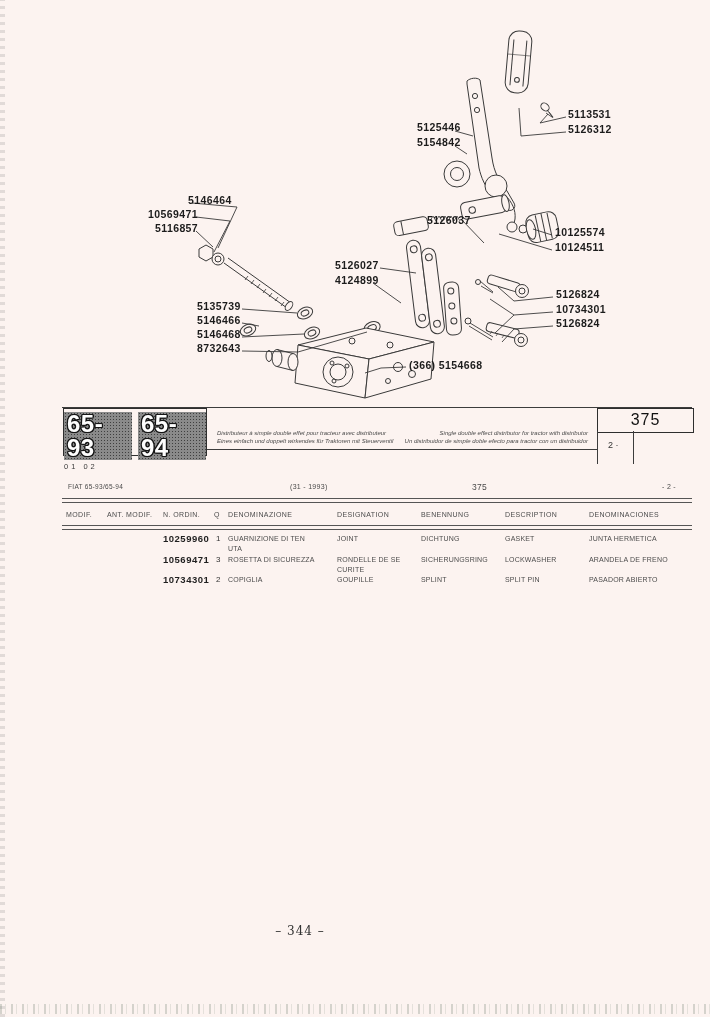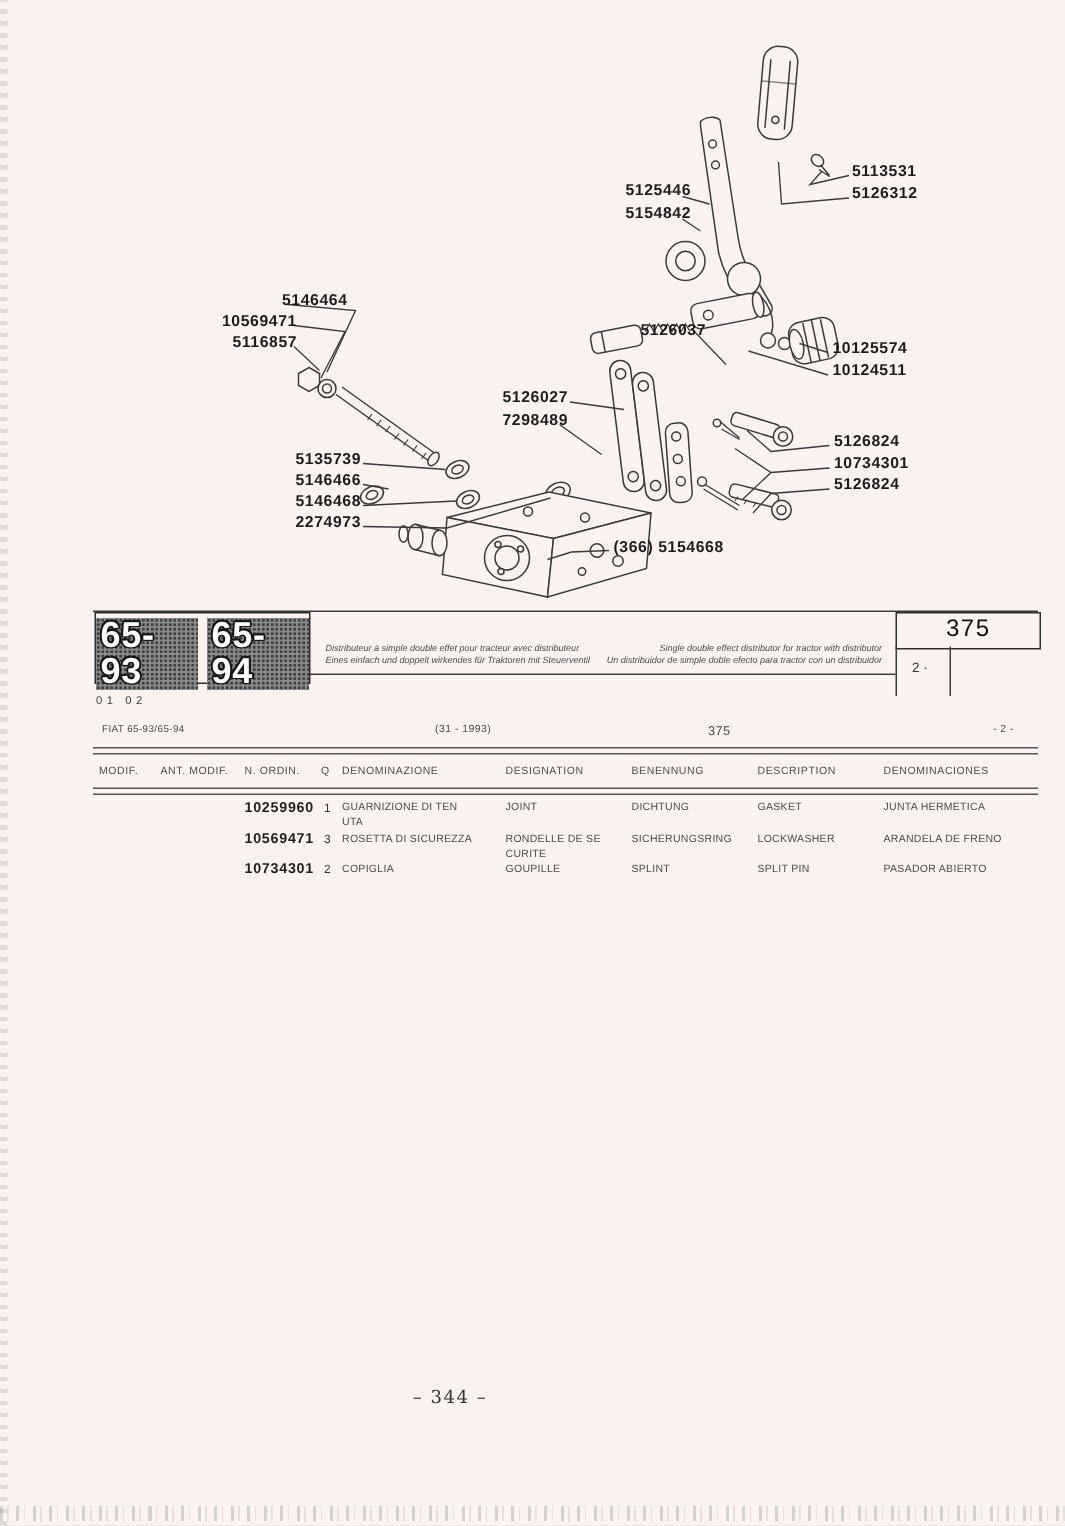--- a/index.html
+++ b/index.html
@@ -209,25 +209,25 @@
   <span class="plabel" style="left:417px;top:136px;text-align:center;">5154842</span>
   <span class="plabel" style="left:568px;top:108px;">5113531</span>
   <span class="plabel" style="left:568px;top:123px;">5126312</span>
   <span class="plabel" style="left:168px;top:194px;padding-left:20px;">5146464</span>
   <span class="plabel" style="left:148px;top:208px;">10569471</span>
   <span class="plabel" style="left:155px;top:222px;">5116857</span>
   <span class="plabel" style="left:427px;top:214px;">5126037</span>
   <span class="plabel" style="left:555px;top:226px;">10125574</span>
   <span class="plabel" style="left:555px;top:241px;">10124511</span>
   <span class="plabel" style="left:335px;top:259px;">5126027</span>
-  <span class="plabel" style="left:335px;top:274px;">7298489</span>
+  <span class="plabel" style="left:335px;top:274px;">4124899</span>
   <span class="plabel" style="left:197px;top:300px;">5135739</span>
   <span class="plabel" style="left:197px;top:314px;">5146466</span>
   <span class="plabel" style="left:197px;top:328px;">5146468</span>
-  <span class="plabel" style="left:197px;top:342px;">2274973</span>
+  <span class="plabel" style="left:197px;top:342px;">8732643</span>
   <span class="plabel" style="left:556px;top:288px;">5126824</span>
   <span class="plabel" style="left:556px;top:303px;">10734301</span>
   <span class="plabel" style="left:556px;top:317px;">5126824</span>
   <span class="plabel" style="left:409px;top:359px;">(366) 5154668</span>
 
   <div class="hline" style="left:62px;top:407px;width:630px;"></div>
   <div class="hline" style="left:203px;top:449px;width:394px;border-top-width:1px;"></div>
 
   <div class="logo-box">
     <div class="logo-row">

